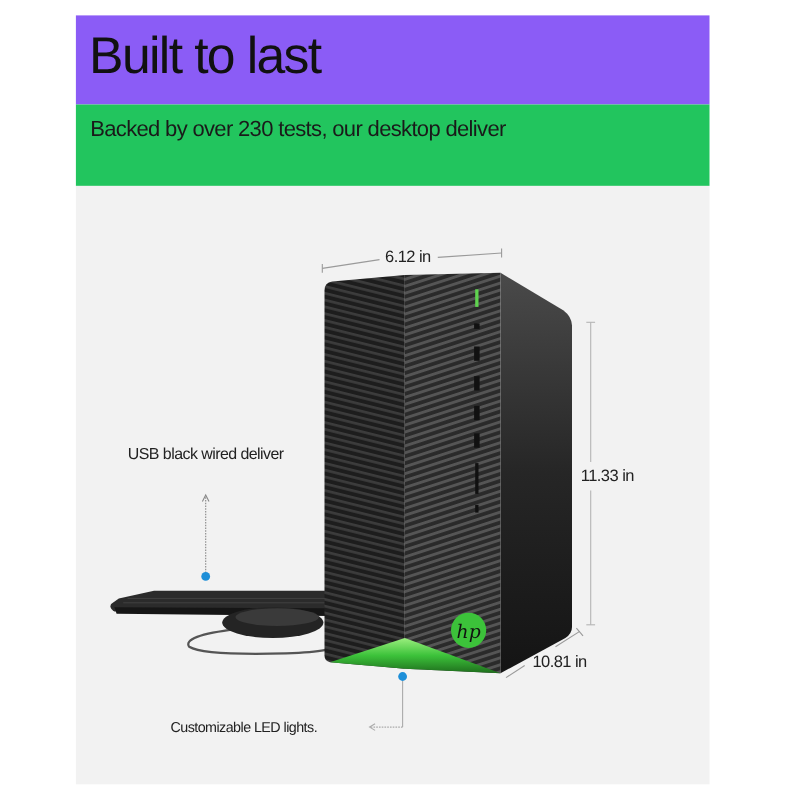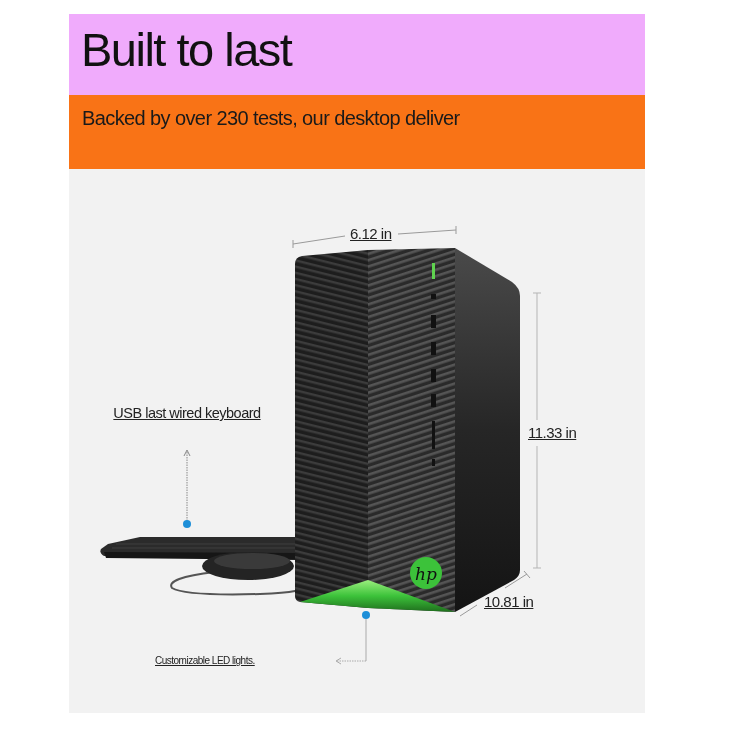--- a/index.html
+++ b/index.html
@@ -1,23 +1,23 @@
 <!DOCTYPE html>
 <html><head>
   <meta charset="utf-8">
   <style>
     html, body { margin: 0; padding: 0; background: #ffffff; }
     body { width: 733px; height: 730px; position: relative; overflow: hidden; font-family: "Liberation Sans", sans-serif; }
     .card { position: absolute; left: 69px; top: 14px; width: 576px; height: 699px; }
-    .title-bar { position: absolute; left: 0; top: 0; width: 576px; height: 81px; background: #f0abfc; }
+    .title-bar { position: absolute; left: 0; top: 0; width: 576px; height: 81px; background: #8b5cf6; }
     .title { position: absolute; left: 12px; top: 8px; font-size: 47px; letter-spacing: -1.5px; color: #111; font-weight: 400; line-height: 56px; white-space: nowrap; }
-    .sub-bar { position: absolute; left: 0; top: 81px; width: 576px; height: 74px; background: #f97316; }
+    .sub-bar { position: absolute; left: 0; top: 81px; width: 576px; height: 74px; background: #22c55e; }
     .subtitle { position: absolute; left: 13px; top: 10px; font-size: 20px; letter-spacing: -0.6px; color: #1a1a1a; line-height: 27px; width: 520px; }
     .stage { position: absolute; left: 0; top: 155px; width: 576px; height: 544px; background: #F2F2F2; }
-    .label { position: absolute; color: #222; font-size: 14.5px; letter-spacing: -0.5px; line-height: 22px; white-space: nowrap; text-decoration: underline; }
+    .label { position: absolute; color: #222; font-size: 14.5px; letter-spacing: -0.5px; line-height: 22px; white-space: nowrap; }
     .dim { font-size: 15px; }
     svg.art { position: absolute; left: 0; top: 0; }
   </style>
 </head>
 <body>
 
 <div class="card">
   <div class="title-bar">
     <div class="title">Built to last</div>
   </div>
@@ -123,15 +123,15 @@
     <line x1="366" y1="661" x2="337" y2="661" stroke="#aaa" stroke-width="1" stroke-dasharray="1.5 1"></line>
     <path d="M341 658 L336 661 L341 664" fill="none" stroke="#aaa" stroke-width="1"></path>
   </g>
 </svg>
 
 <div class="label dim" style="left:350px; top:223px;">6.12 in</div>
 <div class="label dim" style="left:528px; top:422px;">11.33 in</div>
 <div class="label dim" style="left:484px; top:591px;">10.81 in</div>
 
 <div class="label" style="left:86px; top:402px; width:202px; text-align:center;">
-  <div>USB last wired keyboard</div>
+  <div>USB black wired deliver</div>
 </div>
-<div class="label" style="left:155px; top:650px; font-size:10px;">Customizable LED lights.</div>
+<div class="label" style="left:155px; top:650px; font-size:13px;">Customizable LED lights.</div>
 
 </body></html>

